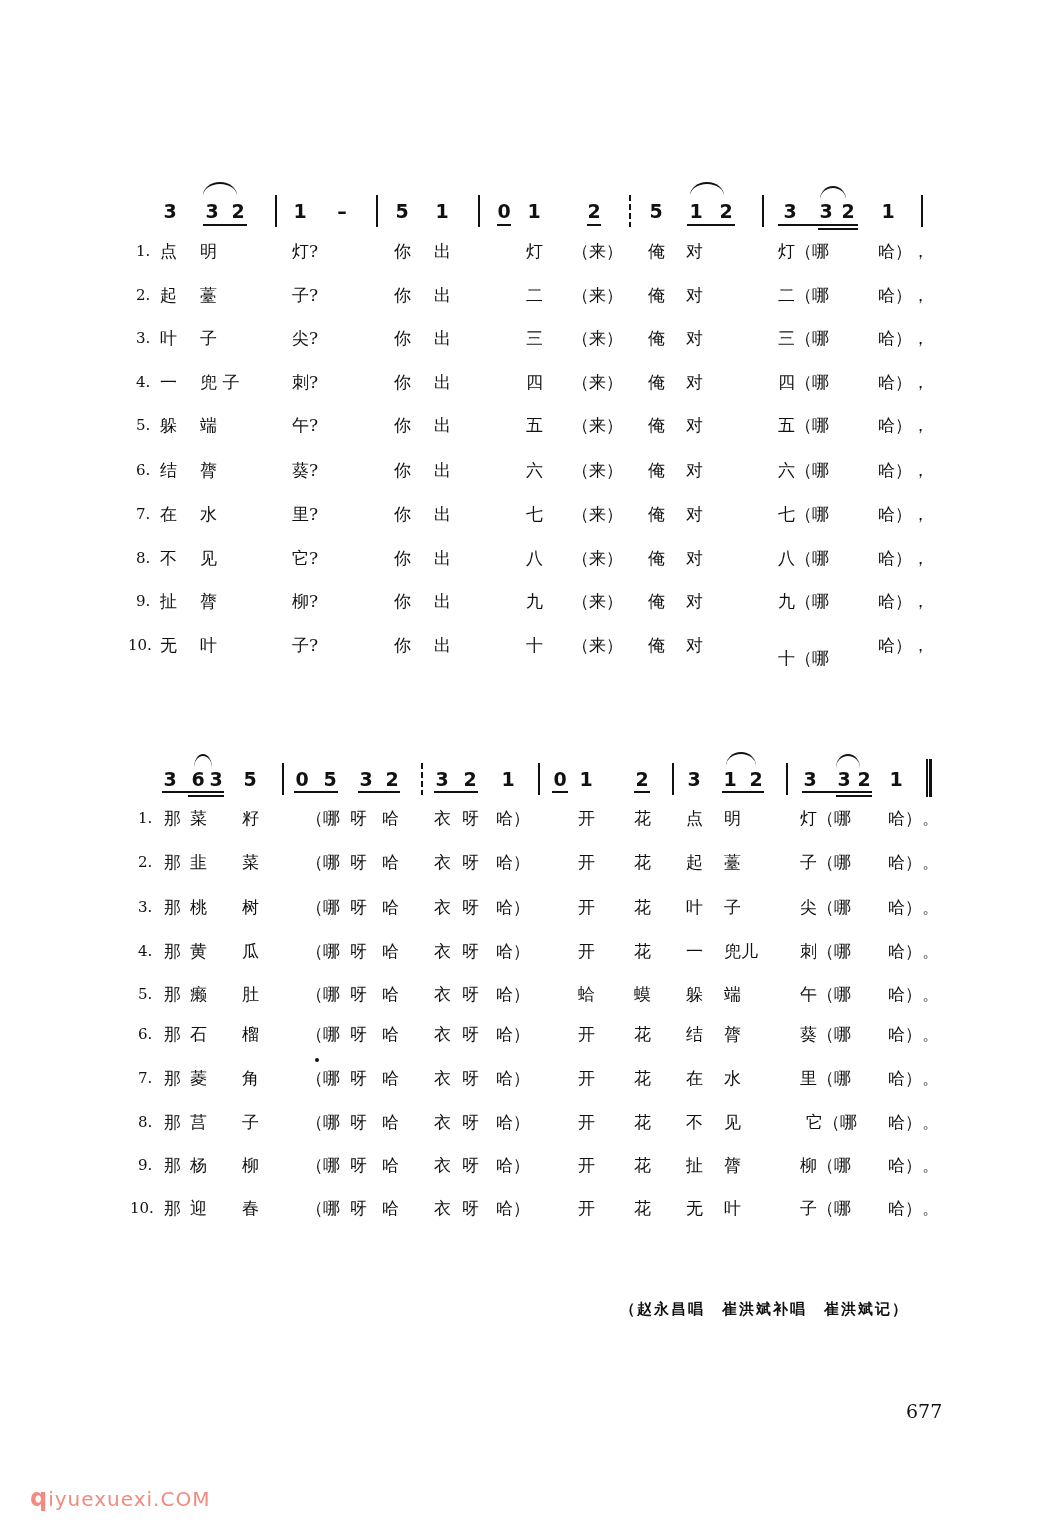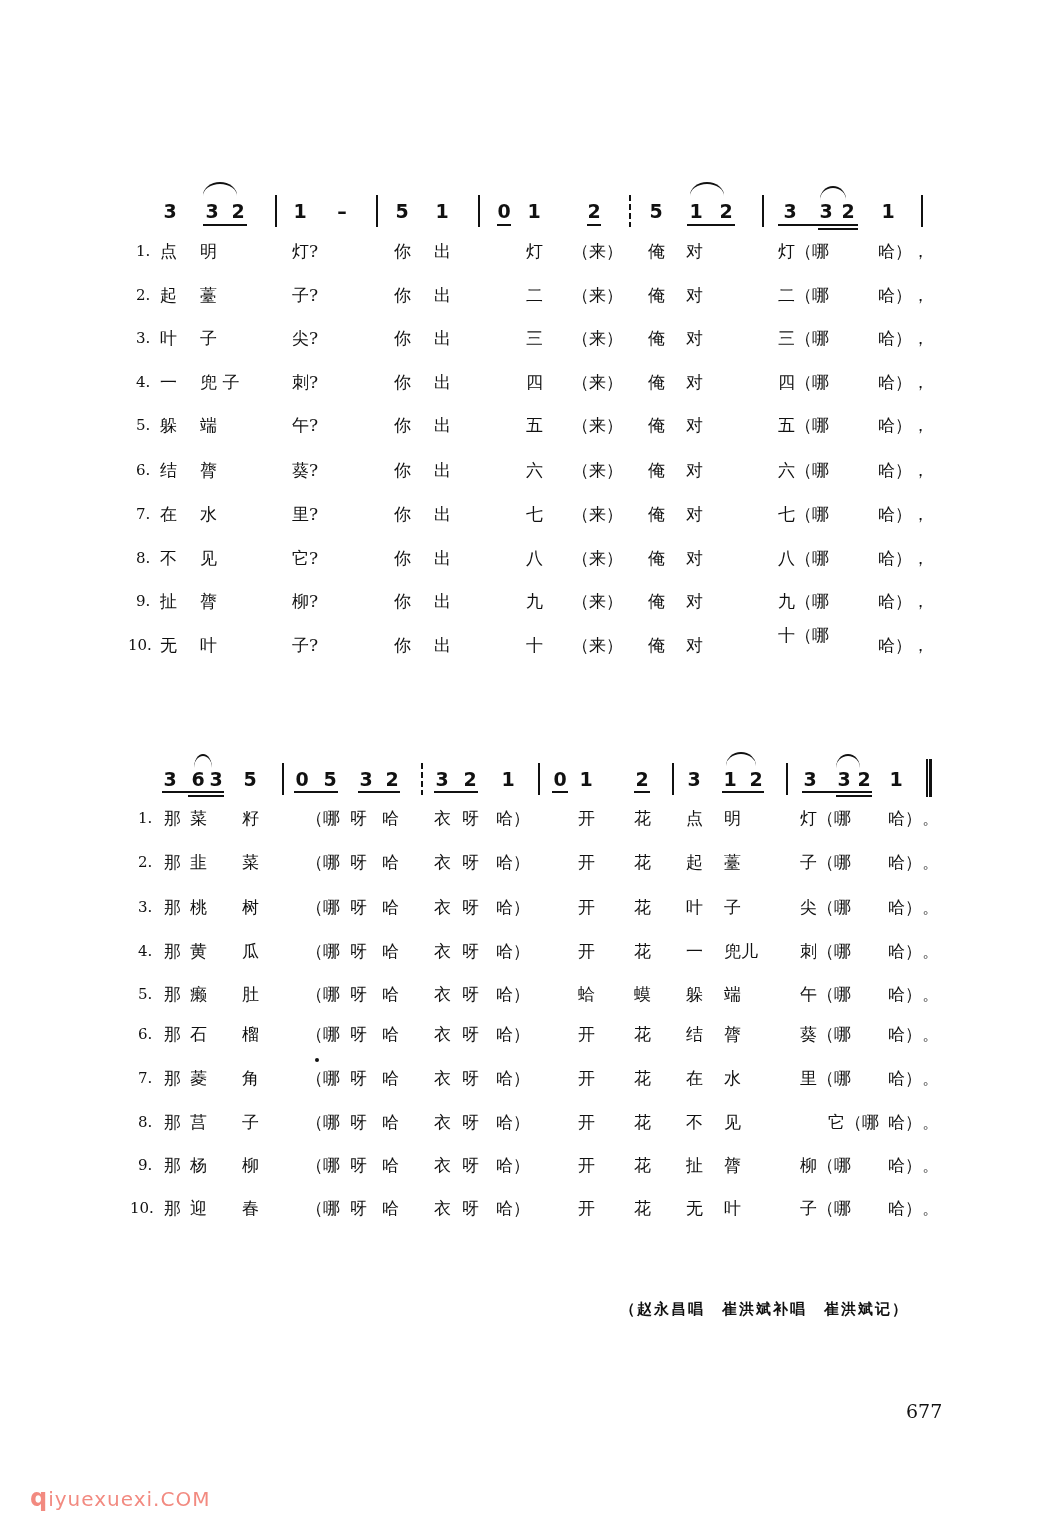--- a/index.html
+++ b/index.html
@@ -211,21 +211,21 @@
       <span class="lyr" style="left: 128px; top: 635px; font-size: 15px;">10.</span>
       <span class="lyr" style="left: 160px; top: 635px;">无</span>
       <span class="lyr" style="left: 200px; top: 635px;">叶</span>
       <span class="lyr" style="left: 292px; top: 635px;">子?</span>
       <span class="lyr" style="left: 394px; top: 635px;">你</span>
       <span class="lyr" style="left: 434px; top: 635px;">出</span>
       <span class="lyr" style="left: 526px; top: 635px;">十</span>
       <span class="lyr" style="left: 572px; top: 635px;">（来）</span>
       <span class="lyr" style="left: 648px; top: 635px;">俺</span>
       <span class="lyr" style="left: 686px; top: 635px;">对</span>
-      <span class="lyr" style="left: 778px; top: 625px;">十（哪</span>
+      <span class="lyr" style="left: 778px; top: 648px;">十（哪</span>
       <span class="lyr" style="left: 878px; top: 635px;">哈），</span>
     </div>
   </div>
 
 <div id="s2-notes">
     <span class="note" style="left: 170px; top: 769px;">3</span>
     <span class="note" style="left: 198px; top: 769px;">6</span>
     <span class="note" style="left: 216px; top: 769px;">3</span>
     <span class="note" style="left: 250px; top: 769px;">5</span>
     <span class="note" style="left: 302px; top: 769px;">0</span>
@@ -402,21 +402,21 @@
       <span class="lyr" style="left: 306px; top: 1112px;">（哪</span>
       <span class="lyr" style="left: 350px; top: 1112px;">呀</span>
       <span class="lyr" style="left: 382px; top: 1112px;">哈</span>
       <span class="lyr" style="left: 434px; top: 1112px;">衣</span>
       <span class="lyr" style="left: 462px; top: 1112px;">呀</span>
       <span class="lyr" style="left: 496px; top: 1112px;">哈）</span>
       <span class="lyr" style="left: 578px; top: 1112px;">开</span>
       <span class="lyr" style="left: 634px; top: 1112px;">花</span>
       <span class="lyr" style="left: 686px; top: 1112px;">不</span>
       <span class="lyr" style="left: 724px; top: 1112px;">见</span>
-      <span class="lyr" style="left: 828px; top: 1112px;">它（哪</span>
+      <span class="lyr" style="left: 806px; top: 1112px;">它（哪</span>
       <span class="lyr" style="left: 888px; top: 1112px;">哈）。</span>
     </div>
     <div>
       <span class="lyr" style="left: 138px; top: 1155px; font-size: 15px;">9.</span>
       <span class="lyr" style="left: 164px; top: 1155px;">那</span>
       <span class="lyr" style="left: 190px; top: 1155px;">杨</span>
       <span class="lyr" style="left: 242px; top: 1155px;">柳</span>
       <span class="lyr" style="left: 306px; top: 1155px;">（哪</span>
       <span class="lyr" style="left: 350px; top: 1155px;">呀</span>
       <span class="lyr" style="left: 382px; top: 1155px;">哈</span>

